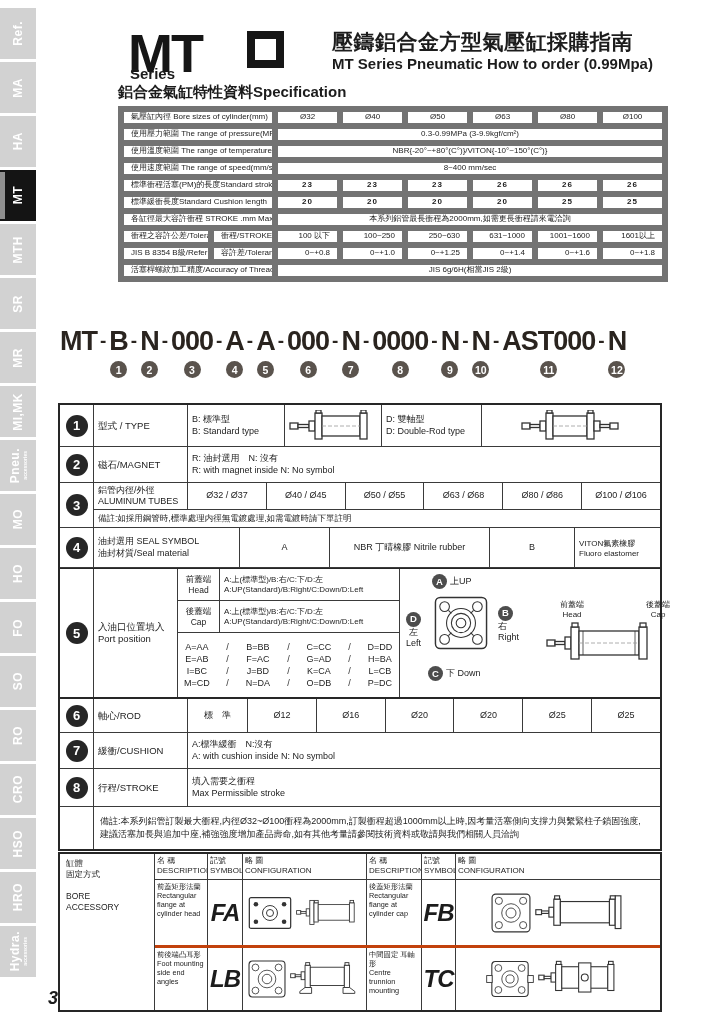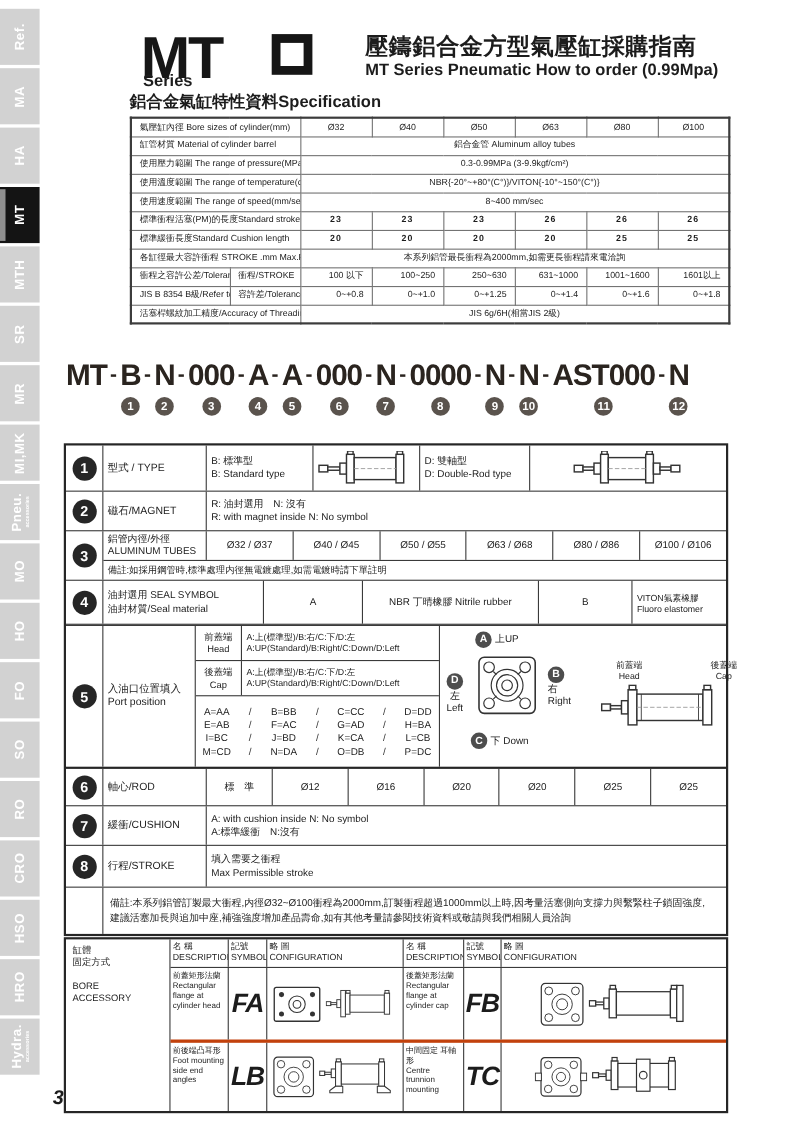--- a/index.html
+++ b/index.html
@@ -23,21 +23,21 @@
   .logo-mt{position:absolute;left:128px;top:26px;font-size:54px;font-weight:900;line-height:1;letter-spacing:-2px;color:#161616;}
   .logo-square{position:absolute;left:247px;top:31px;width:37px;height:37px;border:8px solid #161616;}
   .logo-series{position:absolute;left:130px;top:65px;font-size:15px;font-weight:bold;}
   .title-zh{position:absolute;left:332px;top:28px;font-size:21px;font-weight:bold;letter-spacing:.5px;}
   .title-en{position:absolute;left:332px;top:55px;font-size:15px;font-weight:bold;}
   .section-title{position:absolute;left:118px;top:83px;font-size:15px;font-weight:bold;}
 
   
   table.spec{position:absolute;left:118px;top:106px;width:544px;border-collapse:collapse;
              table-layout:fixed;border:2px solid #3c3c3c;}
-  table.spec td{border:1px solid #737373;height:17px;padding:0 7px;font-size:8px;line-height:1.05;
+  table.spec td{border:6px solid #737373;height:17px;padding:0 7px;font-size:8px;line-height:1.05;
                 overflow:hidden;white-space:nowrap;}
   td.lbl{text-align:left;font-size:7.5px;}
   td.lbl-sm{text-align:left;font-size:6.3px;}
   td.ctr{text-align:center;font-size:8.5px;}
   td.dia{text-align:center;font-size:11px;}
   td.num{text-align:center;font-weight:bold;font-size:12.5px;letter-spacing:1px;}
   td.tol{text-align:right;font-size:8.5px;}
 
   
   .order-code{position:absolute;left:60px;top:328px;display:flex;align-items:flex-start;color:#2a241f;}
@@ -178,24 +178,20 @@
       <tr>
     <td class="lbl" colspan="2">氣壓缸內徑 Bore sizes of cylinder(mm)</td>
     <td class="dia">Ø32</td>
     <td class="dia">Ø40</td>
     <td class="dia">Ø50</td>
     <td class="dia">Ø63</td>
     <td class="dia">Ø80</td>
     <td class="dia">Ø100</td>
   </tr>
   <tr>
-    <td class="lbl" colspan="2">缸管材質 Material of cylinder barrel</td>
-    <td class="ctr" colspan="6">鋁合金管 Aluminum alloy tubes</td>
-  </tr>
-  <tr>
     <td class="lbl" colspan="2">使用壓力範圍 The range of pressure(MPa)</td>
     <td class="ctr" colspan="6">0.3-0.99MPa (3-9.9kgf/cm²)</td>
   </tr>
   <tr>
     <td class="lbl" colspan="2">使用溫度範圍 The range of temperature(c°)</td>
     <td class="ctr" colspan="6">NBR{-20°~+80°(C°)}/VITON{-10°~150°(C°)}</td>
   </tr>
   <tr>
     <td class="lbl" colspan="2">使用速度範圍 The range of speed(mm/sec)</td>
     <td class="ctr" colspan="6">8~400 mm/sec</td>
@@ -557,22 +553,22 @@
     <div class="c cell-ctr t9" style="flex:1">Ø25</div>
     <div class="c last cell-ctr t9" style="flex:1">Ø25</div>
   </div>
 
   <div class="mrow" style="height:36px">
     <div class="c-num">
         <span class="ncircle">7</span>
       </div>
     <div class="c zh95" style="flex:0 0 94px">緩衝/CUSHION</div>
     <div class="c last t9" style="flex:1">
+      <div>A:標準緩衝　N:沒有</div>
       <div>A: with cushion inside  N: No symbol</div>
-      <div>A:標準緩衝　N:沒有</div>
     </div>
   </div>
 
   <div class="mrow" style="height:38px">
     <div class="c-num">
         <span class="ncircle">8</span>
       </div>
     <div class="c zh95" style="flex:0 0 94px">行程/STROKE</div>
     <div class="c last t9" style="flex:1">
       <div>填入需要之衝程</div>

